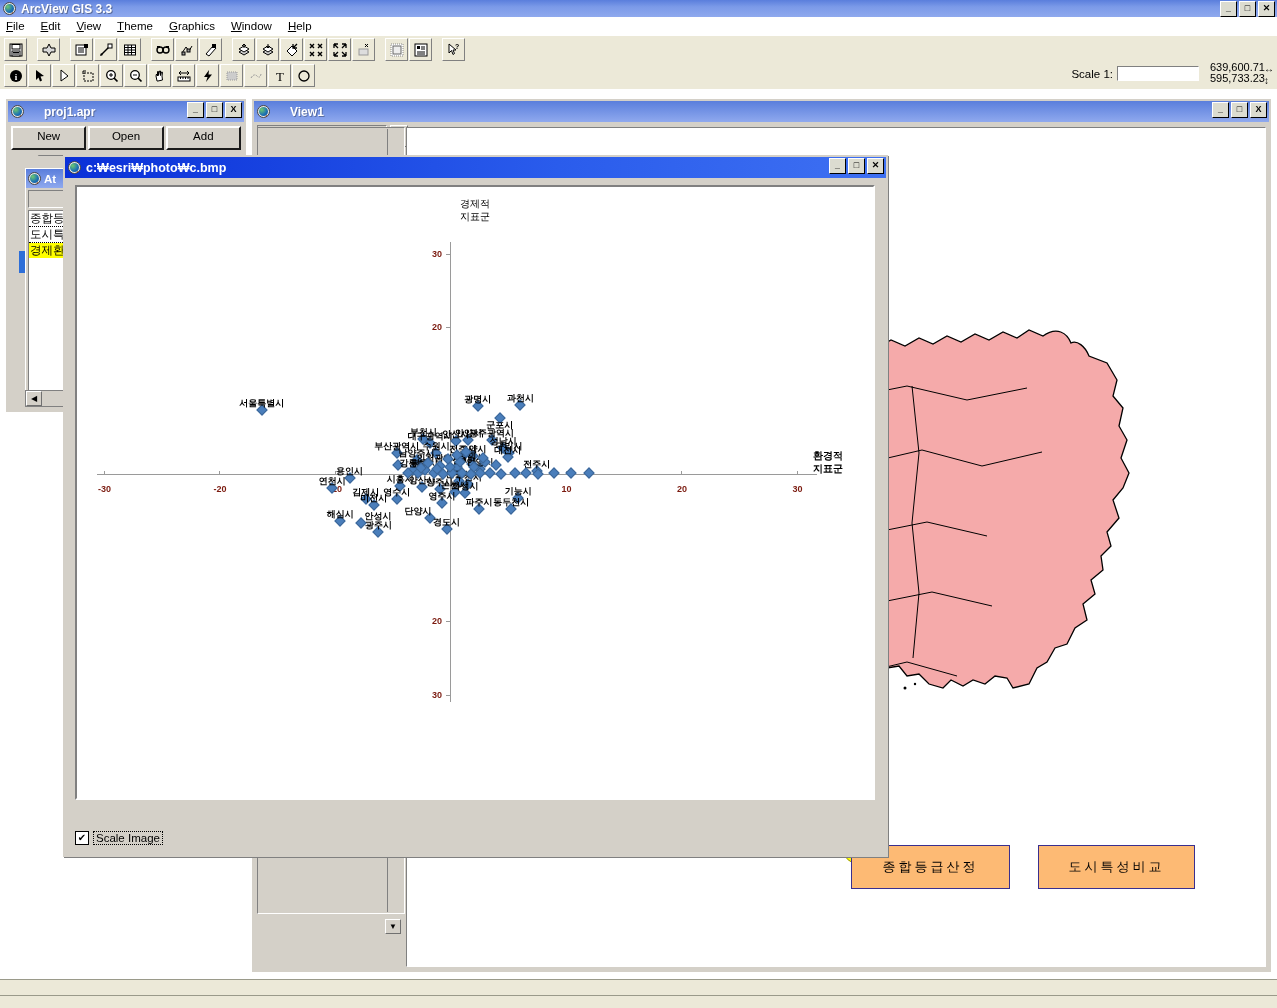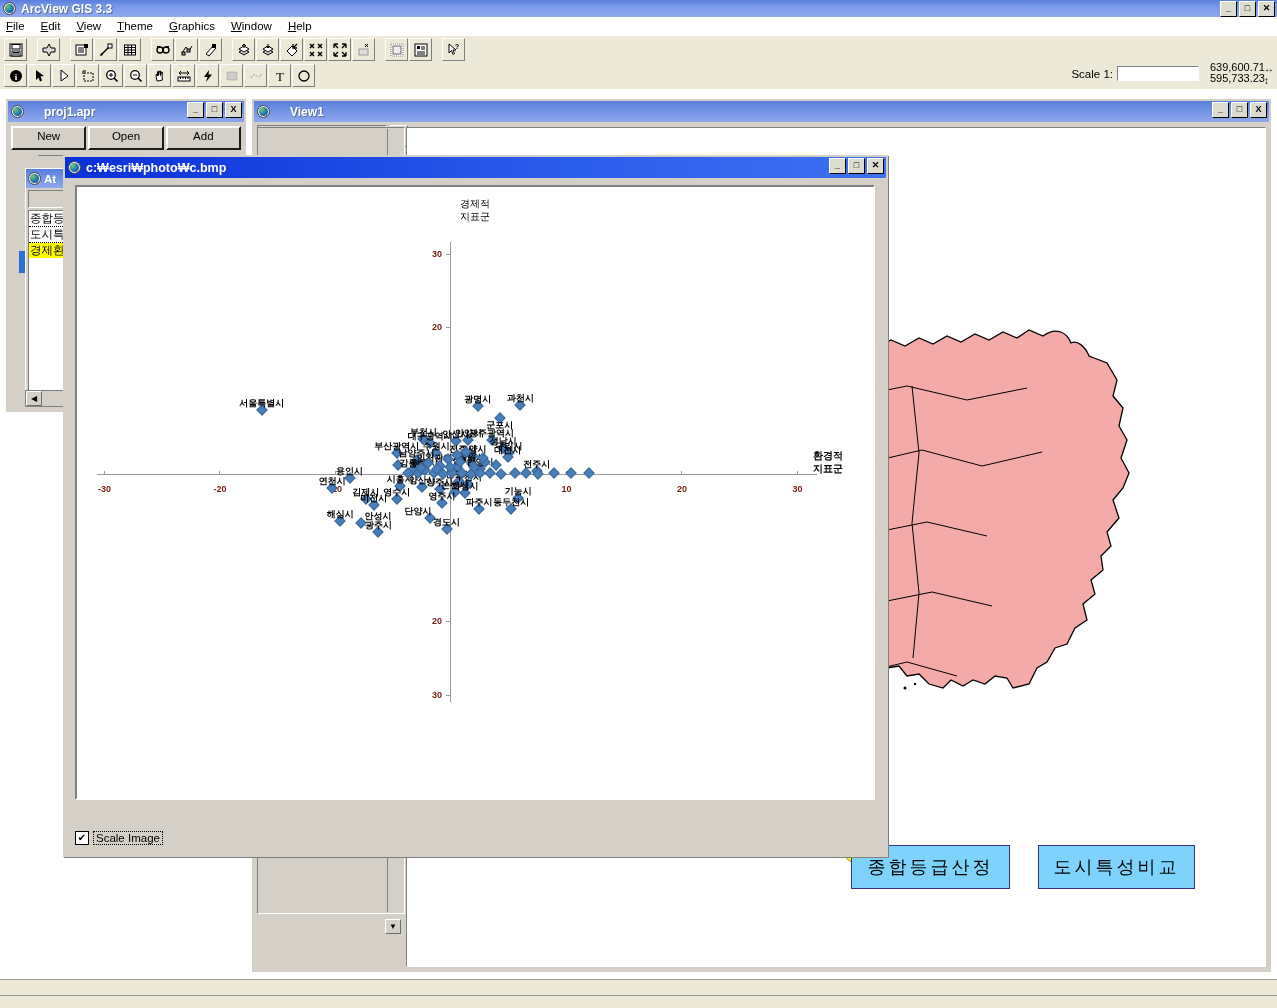--- a/index.html
+++ b/index.html
@@ -124,22 +124,22 @@
   .ticklbl.y{color:#7b1a0f;}
   .pt{position:absolute;width:6px;height:6px;background:#4a7ebb;
      transform:translate(-50%,-50%) rotate(45deg);border:1px solid #3b6698;}
   .dlabel{position:absolute;font-size:9px;font-weight:bold;color:#000;white-space:nowrap;
      transform:translateX(-50%);font-family:"DejaVu Sans","Liberation Sans",sans-serif;}
   #chart-title{position:absolute;left:50%;top:10px;transform:translateX(-50%);
      text-align:center;font-size:10px;font-weight:normal;line-height:13px;}
   #xaxis-title{position:absolute;font-size:10px;font-weight:bold;text-align:center;line-height:13px;}
   .maplabel{position:absolute;font-size:14px;color:#000;white-space:nowrap;letter-spacing:2px;}
   .mapdot{position:absolute;width:7px;height:7px;background:#2a1fbf;}
-  .mapbtn{position:absolute;background:#7dd3fc;border:1px solid #3a2f8f;
-    display:flex;align-items:center;justify-content:center;font-size:18px;letter-spacing:3px;color:#000;}
+  .mapbtn{position:absolute;background:#fdba74;border:1px solid #3a2f8f;
+    display:flex;align-items:center;justify-content:center;font-size:13px;letter-spacing:3px;color:#000;}
   #map-circle{position:absolute;width:27px;height:27px;border-radius:50%;
     background:#ffff00;border:1px solid #9a9a00;}
 
   
   #status1{position:absolute;left:0;top:979px;width:1277px;height:16px;background:#ece9d8;
     border-top:1px solid #9a9a8a;}
   #status2{position:absolute;left:0;top:995px;width:1277px;height:13px;background:#ece9d8;
     border-top:1px solid #9a9a8a;}
 </style>
 </head>

